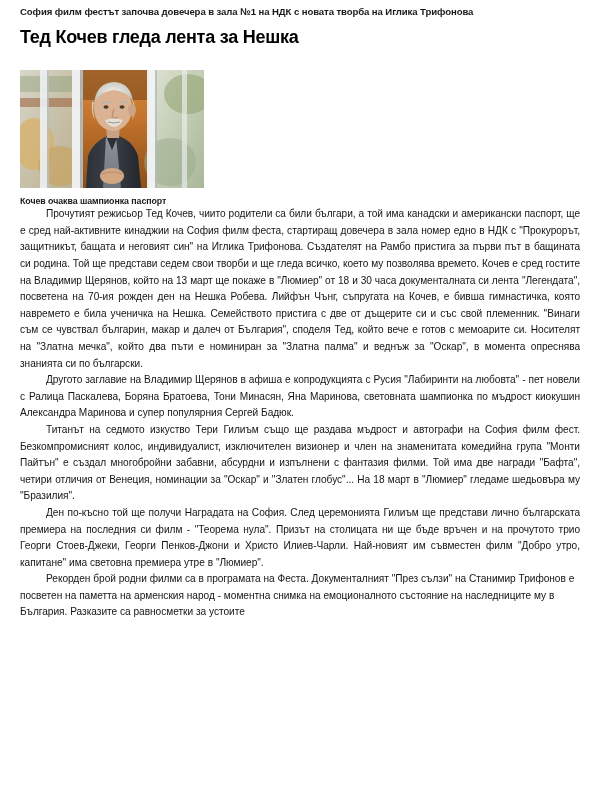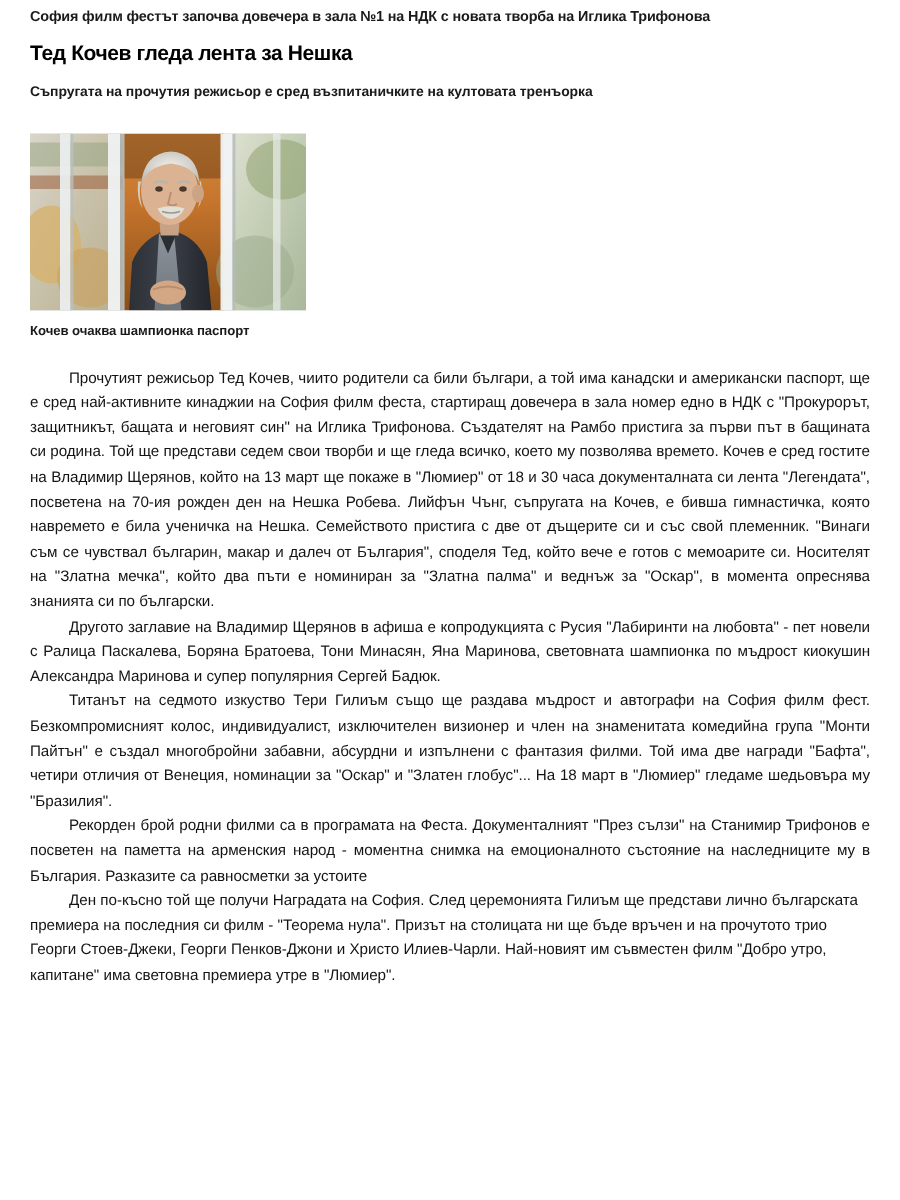--- a/index.html
+++ b/index.html
@@ -32,21 +32,21 @@
     font-weight: bold;
     line-height: 1.25;
     letter-spacing: -0.1px;
     color: #1a1a1a;
     padding-top: 6px;
     white-space: nowrap;
   }
 
   
   .headline {
-    font-size: 14px;
+    font-size: 18px;
     font-weight: bold;
     line-height: 1.15;
     letter-spacing: -0.25px;
     color: #000000;
     margin-top: 9px;
   }
 
   
   .subhead {
     font-size: 9.3px;
@@ -75,21 +75,20 @@
     font-size: 8.8px;
     font-weight: bold;
     line-height: 1.2;
     color: #1a1a1a;
     margin-top: 8px;
     letter-spacing: -0.05px;
   }
 
   
   .article-body {
-    margin-top: 19px;
   }
   .article-body p {
     margin: 0;
     font-size: 10.15px;
     line-height: 16.6px;
     text-align: justify;
     text-indent: 26px;
     color: #141414;
     letter-spacing: -0.03px;
     word-spacing: 0.1px;
@@ -103,21 +102,20 @@
 </style>
 </head>
 <body>
 
 <div id="page">
 
   <div class="kicker">София филм фестът започва довечера в зала №1 на НДК с новата творба на Иглика Трифонова</div>
 
   <h1 class="headline">Тед Кочев гледа лента за Нешка</h1>
 
-  <div class="subhead">Съпругата на прочутия режисьор е сред възпитаничките на култовата тренъорка</div>
 
   <div class="figure">
     <div class="photo">
       <svg width="184" height="118" viewBox="0 0 184 118" aria-hidden="true">
         <defs>
           <linearGradient id="gLeftGlass" x1="0" y1="0" x2="1" y2="1">
             <stop offset="0%" stop-color="#d9d6cb"></stop>
             <stop offset="45%" stop-color="#c9c2ab"></stop>
             <stop offset="100%" stop-color="#b9ae8e"></stop>
           </linearGradient>
@@ -198,17 +196,17 @@
         <rect x="0" y="0" width="184" height="118" fill="none" stroke="#ffffff" stroke-width="0"></rect>
       </svg>
     </div>
     <div class="caption">Кочев очаква шампионка паспорт</div>
   </div>
 
   <div class="article-body">
     <p>Прочутият режисьор Тед Кочев, чиито родители са били българи, а той има канадски и американски паспорт, ще е сред най-активните кинаджии на София филм феста, стартиращ довечера в зала номер едно в НДК с "Прокурорът, защитникът, бащата и неговият син" на Иглика Трифонова. Създателят на Рамбо пристига за първи път в бащината си родина. Той ще представи седем свои творби и ще гледа всичко, което му позволява времето. Кочев е сред гостите на Владимир Щерянов, който на 13 март ще покаже в "Люмиер" от 18 и 30 часа документалната си лента "Легендата", посветена на 70-ия рожден ден на Нешка Робева.  Лийфън Чънг, съпругата на Кочев, е бивша гимнастичка, която навремето е била ученичка на Нешка. Семейството пристига с две от дъщерите си и със свой племенник. "Винаги съм се чувствал българин, макар и далеч от България", споделя Тед, който вече е готов с мемоарите си. Носителят на "Златна мечка", който два пъти е номиниран за "Златна палма" и веднъж за "Оскар", в момента опреснява знанията си по български.</p>
     <p>Другото заглавие на Владимир Щерянов в афиша е копродукцията с Русия "Лабиринти на любовта" - пет новели с Ралица Паскалева, Боряна Братоева, Тони Минасян, Яна Маринова, световната шампионка по мъдрост киокушин Александра Маринова и супер популярния Сергей Бадюк.</p>
     <p>Титанът на седмото изкуство Тери Гилиъм също ще раздава мъдрост и автографи на София филм фест. Безкомпромисният колос, индивидуалист, изключителен визионер и член на знаменитата комедийна група "Монти Пайтън" е създал многобройни забавни, абсурдни и изпълнени с фантазия филми. Той има две награди "Бафта", четири отличия от Венеция, номинации за "Оскар" и "Златен глобус"... На 18 март в "Люмиер" гледаме шедьовъра му "Бразилия".</p>
+    <p>Ден по-късно той ще получи Наградата на София. След церемонията Гилиъм ще представи лично българската премиера на последния си филм - "Теорема нула". Призът на столицата ни ще бъде връчен и на  прочутото трио Георги Стоев-Джеки, Георги Пенков-Джони и Христо Илиев-Чарли. Най-новият им съвместен филм "Добро утро, капитане" има световна премиера утре в "Люмиер".</p>
     <p>Рекорден брой родни филми са в програмата на Феста. Документалният "През сълзи" на Станимир Трифонов е посветен на паметта на арменския народ - моментна снимка на емоционалното състояние на наследниците му в България. Разказите са равносметки за устоите</p>
-    <p>Ден по-късно той ще получи Наградата на София. След церемонията Гилиъм ще представи лично българската премиера на последния си филм - "Теорема нула". Призът на столицата ни ще бъде връчен и на  прочутото трио Георги Стоев-Джеки, Георги Пенков-Джони и Христо Илиев-Чарли. Най-новият им съвместен филм "Добро утро, капитане" има световна премиера утре в "Люмиер".</p>
   </div>
 
 </div>
 
 </body></html>

